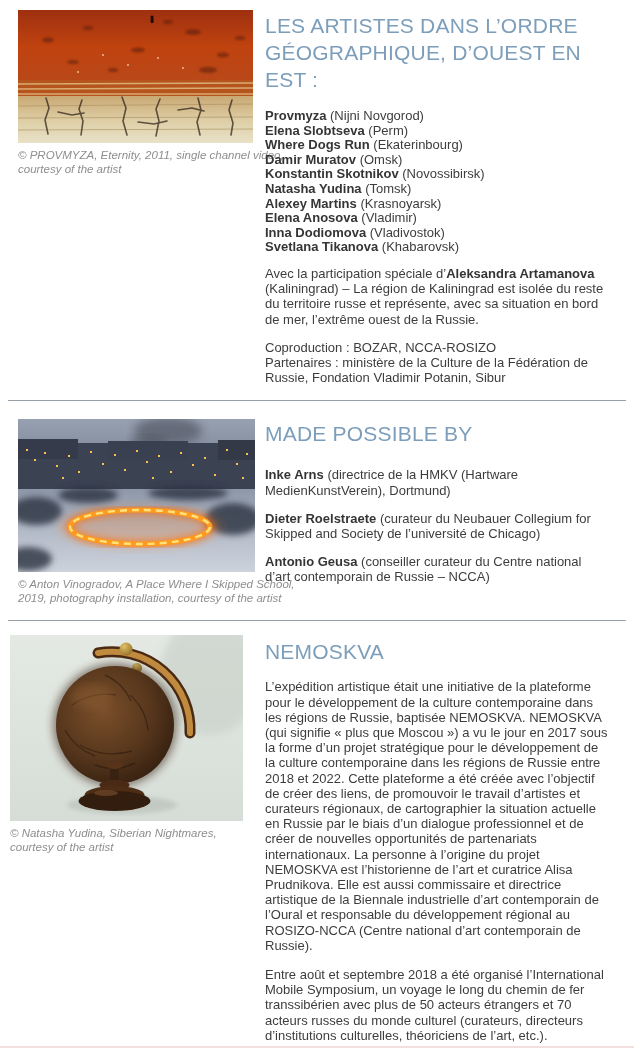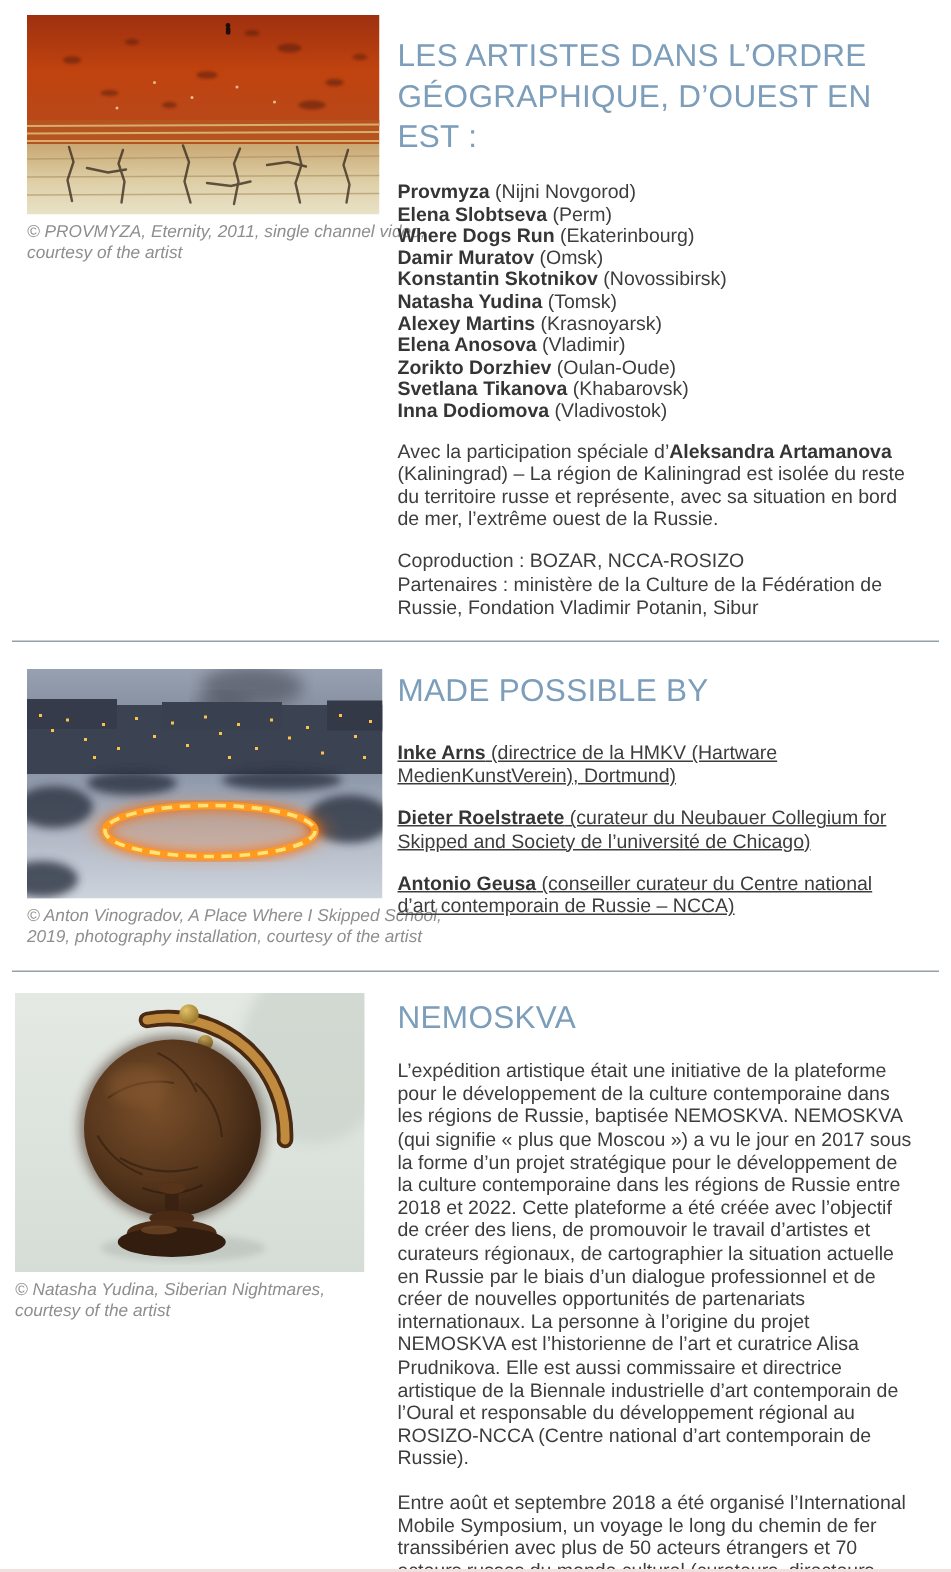--- a/index.html
+++ b/index.html
@@ -18,30 +18,30 @@
   .caption{
     margin:5px 0 0 0;font-style:italic;font-size:11.5px;line-height:14px;
     color:#8e8e8e;
   }
   h2{
     margin:0;font-size:21px;line-height:27px;font-weight:400;
     color:#7c9ebb;letter-spacing:.2px;
   }
   .sec1{padding-top:8px;}
   .sec1 .col-left{padding-top:2px;}
-  .sec1 h2{margin-top:16px;}
+  .sec1 h2{margin-top:4px;}
   .artist-list{margin-top:16px;line-height:14.6px;}
   .artist-row{white-space:nowrap;}
   .bold{font-weight:bold;color:#353535;}
   .para{margin:11px 0 0 0;}
   .credits{margin:13px 0 0 0;}
   .divider{border:none;border-top:1px solid #95a0a9;margin:15px 8px 0 8px;}
   .sec2{padding-top:18px;}
   .sec2 h2{margin-top:1px;}
-  .person{margin:0 0 13px 0;text-decoration:underline;}
+  .person{margin:0 0 13px 0;}
   .person:first-of-type{margin-top:20px;}
   .sec3{padding-top:14px;}
   .sec3 h2{margin-top:3px;}
   .sec3 .para{margin-top:14px;}
   .bottom-line{position:absolute;left:0;right:0;bottom:0;height:2px;background:#f2dfe0;}
 </style>
 </head>
 <body>
 
 <div class="section sec1">
@@ -118,23 +118,22 @@
     <h2>LES ARTISTES DANS L’ORDRE GÉOGRAPHIQUE, D’OUEST EN EST :</h2>
     <div class="artist-list">
       <div class="artist-row"><span class="bold">Provmyza</span><span> (Nijni Novgorod)</span></div>
       <div class="artist-row"><span class="bold">Elena Slobtseva</span><span> (Perm)</span></div>
       <div class="artist-row"><span class="bold">Where Dogs Run</span><span> (Ekaterinbourg)</span></div>
       <div class="artist-row"><span class="bold">Damir Muratov</span><span> (Omsk)</span></div>
       <div class="artist-row"><span class="bold">Konstantin Skotnikov</span><span> (Novossibirsk)</span></div>
       <div class="artist-row"><span class="bold">Natasha Yudina</span><span> (Tomsk)</span></div>
       <div class="artist-row"><span class="bold">Alexey Martins</span><span> (Krasnoyarsk)</span></div>
       <div class="artist-row"><span class="bold">Elena Anosova</span><span> (Vladimir)</span></div>
-      <div class="artist-row"><span class="bold">Zorikto Dorzhiev</span><span> (Oulan-Oude)</span></div>
+      <div class="artist-row"><span class="bold">Inna Dodiomova</span><span> (Vladivostok)</span></div>
       <div class="artist-row"><span class="bold">Svetlana Tikanova</span><span> (Khabarovsk)</span></div>
-      <div class="artist-row"><span class="bold">Inna Dodiomova</span><span> (Vladivostok)</span></div>
     </div>
     <p class="para"><span>Avec la participation spéciale d’</span><span class="bold">Aleksandra Artamanova</span><span> (Kaliningrad) – La région de Kaliningrad est isolée du reste du territoire russe et représente, avec sa situation en bord de mer, l’extrême ouest de la Russie.</span></p>
     <p class="credits"><span>Coproduction : BOZAR, NCCA-ROSIZO</span><br>
     <span>Partenaires : ministère de la Culture de la Fédération de Russie, Fondation Vladimir Potanin, Sibur</span></p>
   </div>
 </div>
 
 <hr class="divider">
 
 <div class="section sec2">

